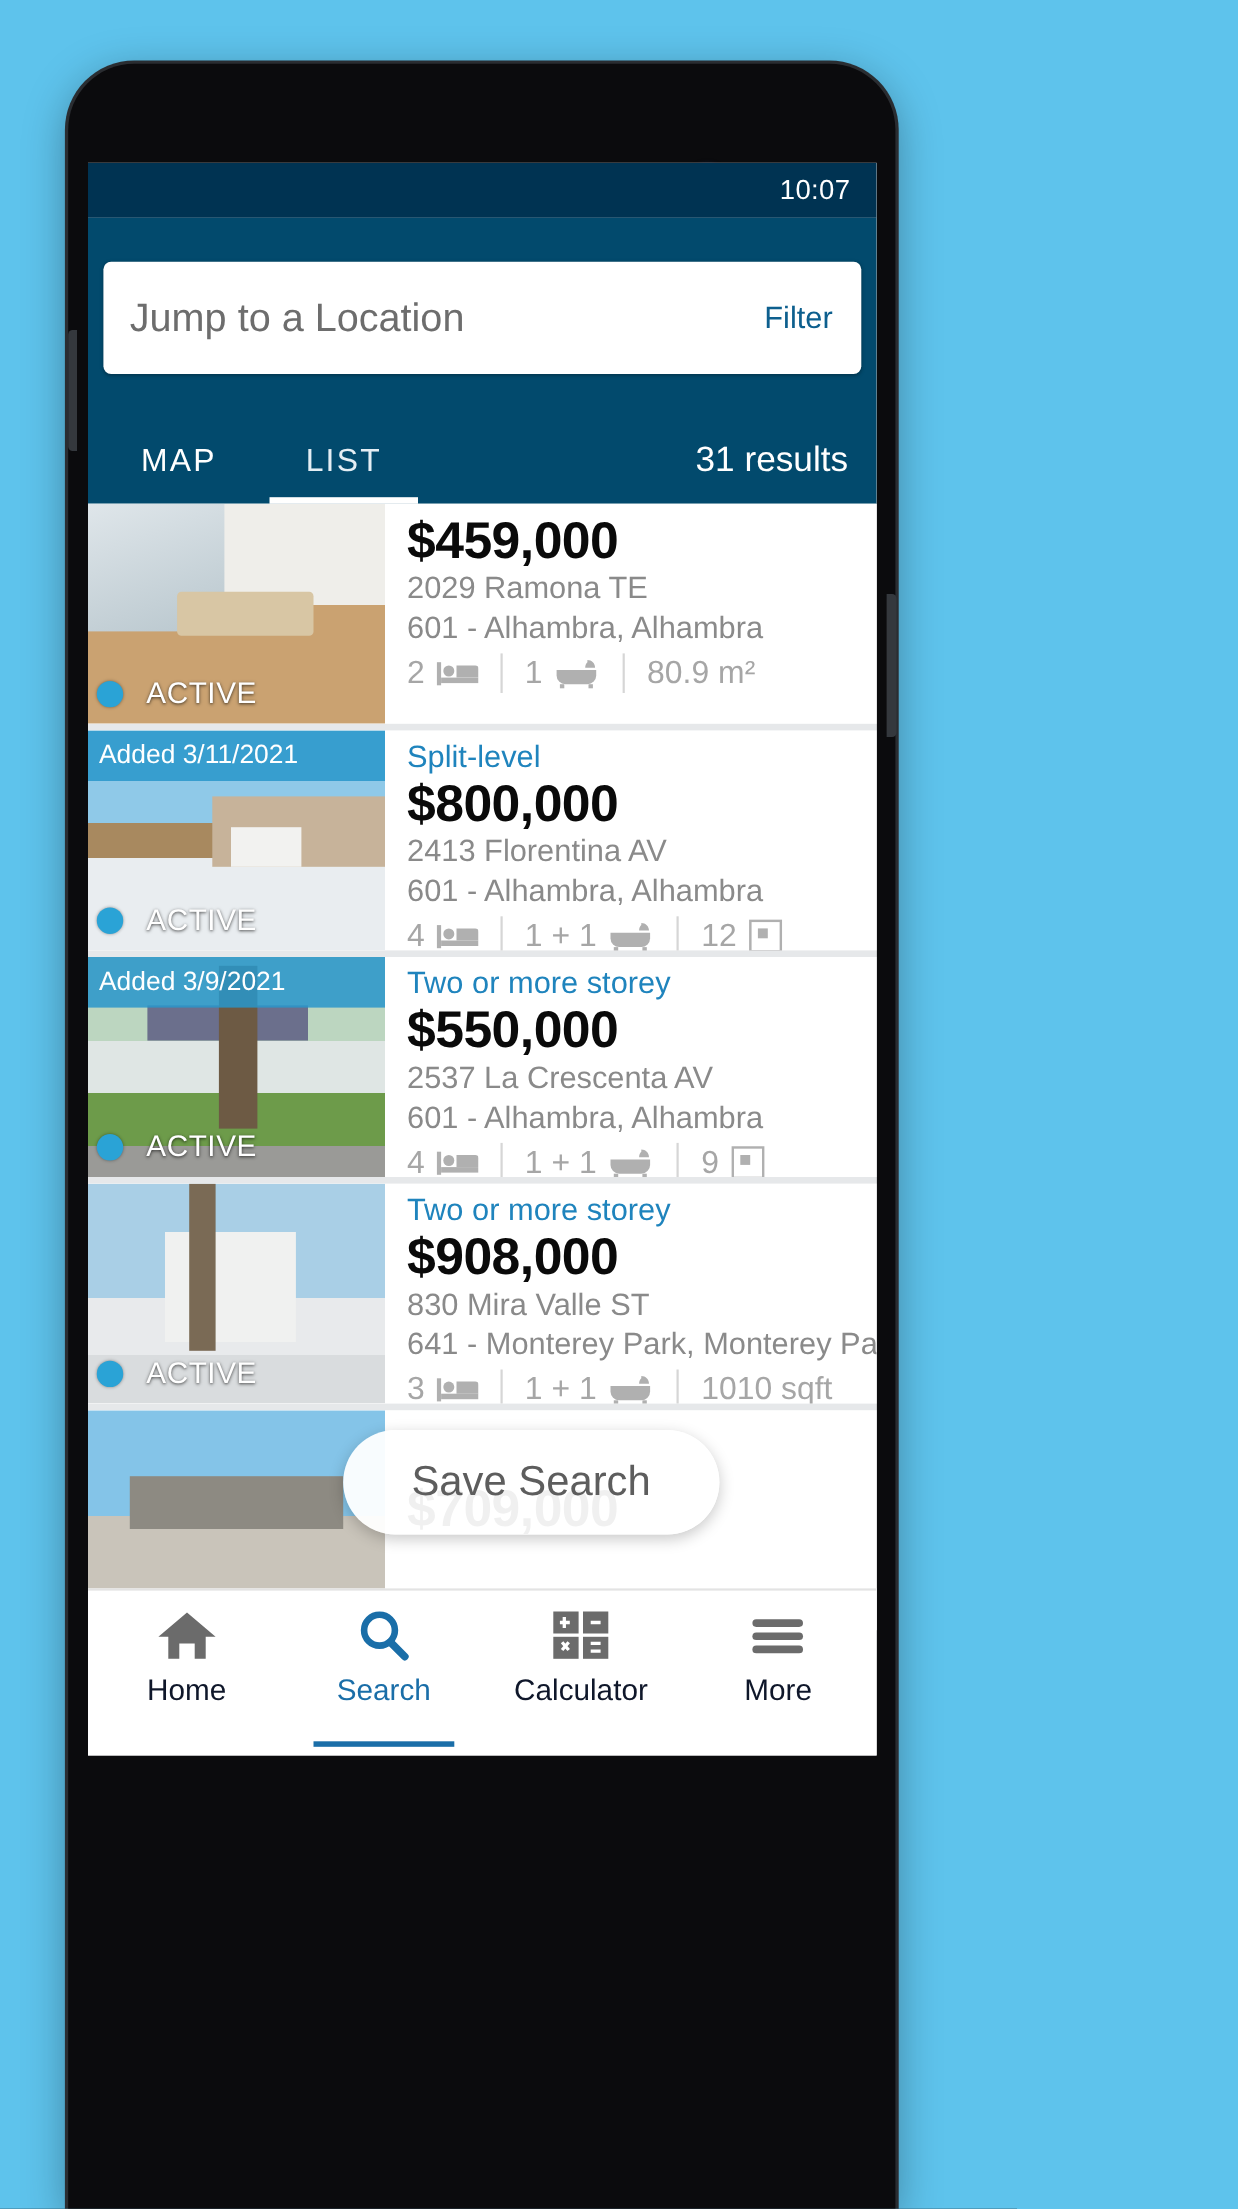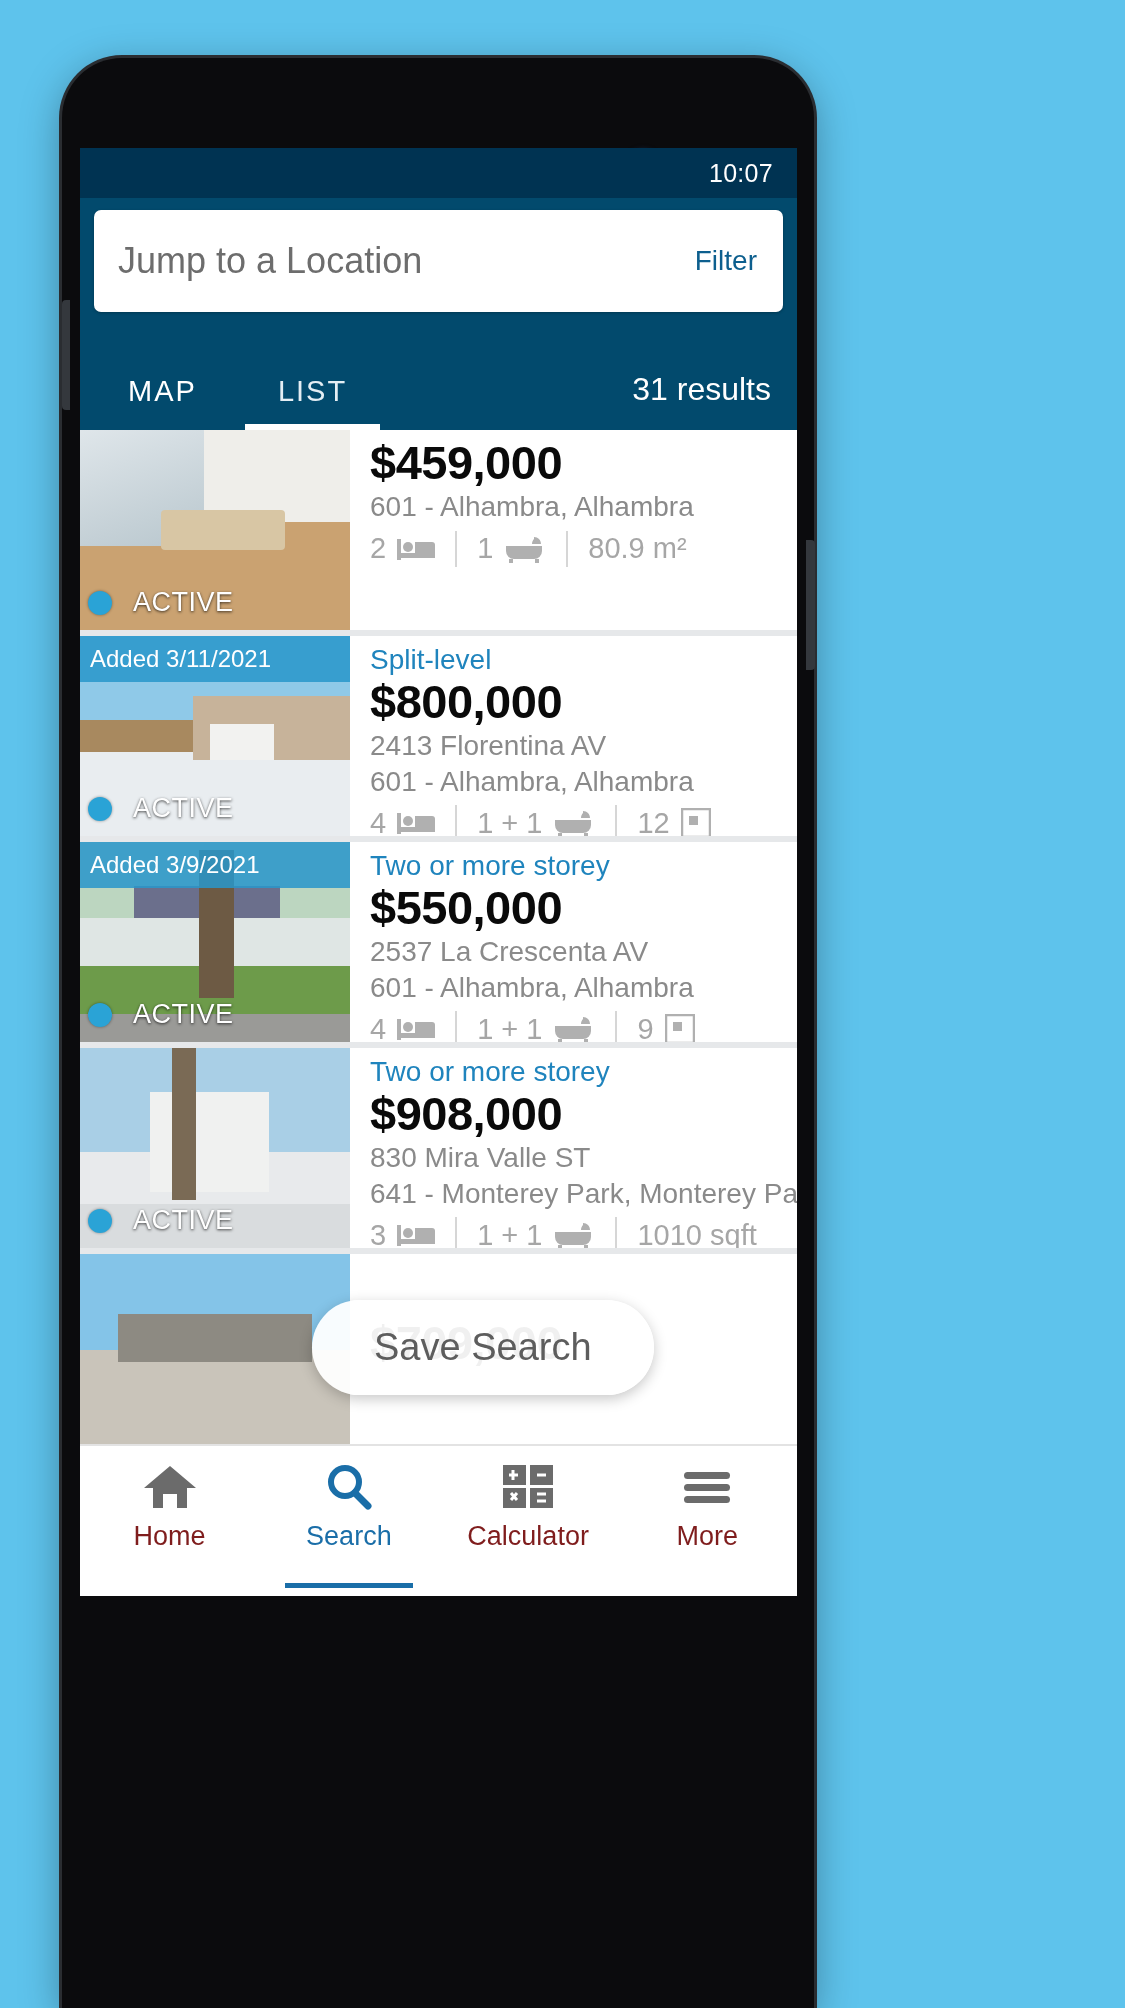--- a/index.html
+++ b/index.html
@@ -53,21 +53,21 @@
   
   #status-bar {
     height: 50px; background: #003352;
     display: flex; align-items: center; justify-content: flex-end;
     padding-right: 24px;
   }
   #status-clock { color: #fff; font-size: 25px; letter-spacing: .3px; }
 
   
   #app-header { background: #024a6d; padding: 12px 0 0 0; }
-  #search-row { padding: 0 14px; }
+  #search-row { padding: 0 14px; margin-top: 28px; }
   #search-bar {
     background: #fff; border-radius: 7px; height: 102px;
     display: flex; align-items: center; justify-content: space-between;
     padding: 0 26px 0 24px;
     box-shadow: 0 1px 3px rgba(0,0,0,.25);
   }
   #search-input-text { color: #6d6d6d; font-size: 36px; }
   #filter-button { color: #0d5f8e; font-size: 28px; }
 
   
@@ -190,21 +190,21 @@
   #bottom-nav {
     position: absolute; left: 0; bottom: 0; width: 100%;
     height: 152px; background: #fff;
     border-top: 2px solid #e3e3e3;
     display: flex; align-items: flex-start; padding-top: 16px;
   }
   .nav-item {
     flex: 1; display: flex; flex-direction: column;
     align-items: center; gap: 11px; position: relative; height: 100%;
   }
-  .nav-label { font-size: 27px; color: #7f1d1d; }
+  .nav-label { font-size: 27px; color: #0f172a; }
   .nav-item.active .nav-label { color: #1a6ea8; }
   .nav-underline {
     position: absolute; bottom: 8px; left: 50%; transform: translateX(-50%);
     width: 128px; height: 5px; background: #1a6ea8;
   }
 </style>
 </head>
 <body>
 
 <div id="phone-frame">
@@ -245,20 +245,21 @@
     <div class="listing-card">
       <div class="listing-photo">
         <div class="ph-interior"></div>
         <div class="active-badge">
           <span class="active-dot"></span>
           <span class="active-text">ACTIVE</span>
         </div>
       </div>
       <div class="listing-body">
         <div class="listing-price">$459,000</div>
+        <div class="listing-address">2029 Ramona TE</div>
         <div class="listing-region">601 - Alhambra, Alhambra</div>
         <div class="listing-specs">
           <span class="spec">
             <span>2</span>
             <svg width="38" height="26" viewBox="0 0 38 26">
               <rect x="0" y="3" width="4" height="21" fill="#b0b0b0"></rect>
               <circle cx="11" cy="11" r="5" fill="#b0b0b0"></circle>
               <path d="M18 6h17a3 3 0 0 1 3 3v8H18z" fill="#b0b0b0"></path>
               <rect x="4" y="17" width="34" height="5" fill="#b0b0b0"></rect>
             </svg>

